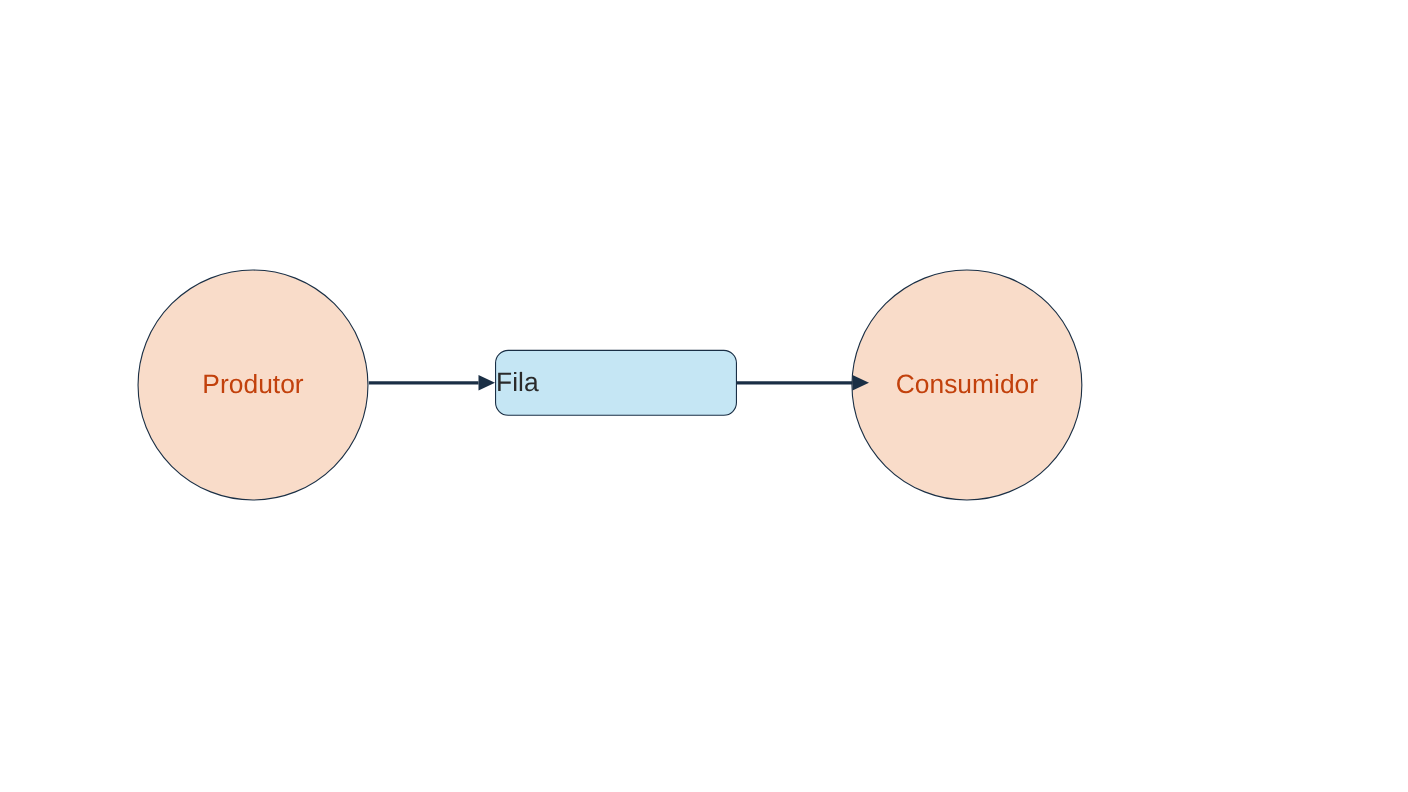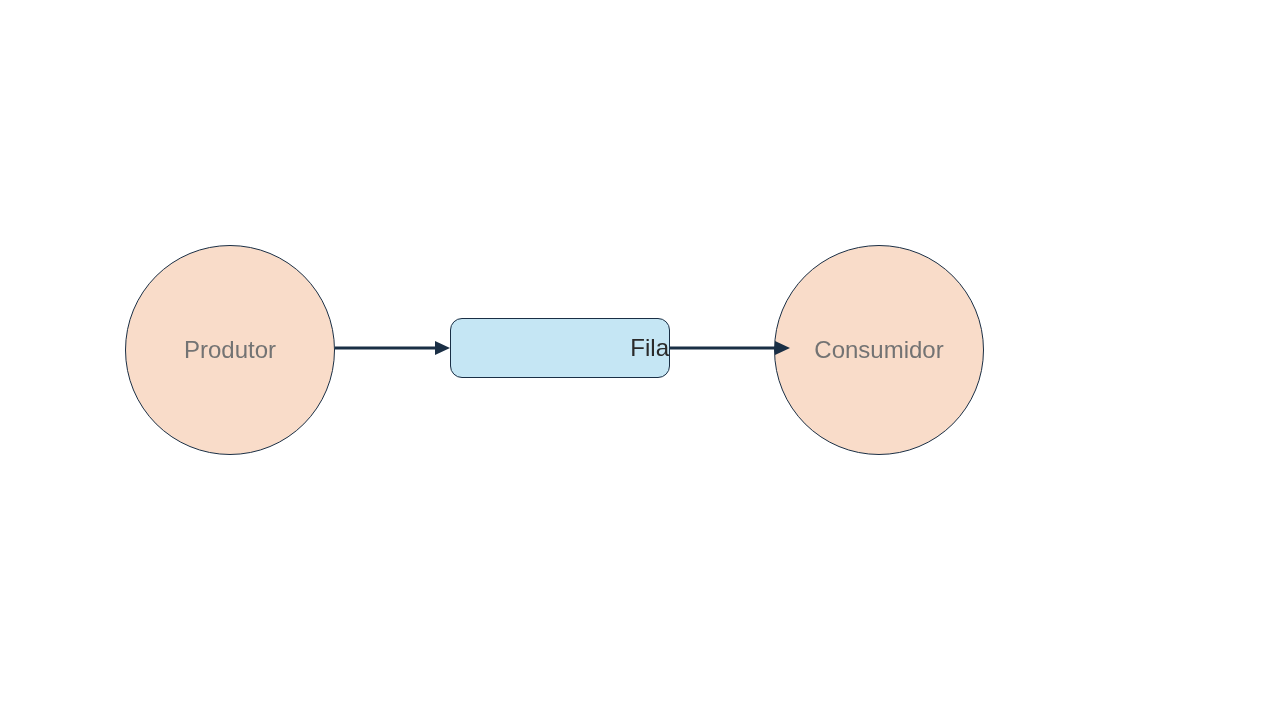--- a/index.html
+++ b/index.html
@@ -12,29 +12,29 @@
       overflow: hidden;
     }
     .node-circle {
       position: absolute;
       border-radius: 50%;
       border: 1.5px solid #1a2f45;
       display: flex;
       align-items: center;
       justify-content: center;
       font-size: 24px;
-      color: #737373;
+      color: #c2410c;
     }
     .node-rect {
       position: absolute;
       border-radius: 12px;
       border: 1.5px solid #1a2f45;
       display: flex;
       align-items: center;
-      justify-content: flex-end;
+      justify-content: flex-start;
       font-size: 24px;
       color: #2a2a2a;
     }
     .arrow {
       position: absolute;
     }
   </style>
 </head>
 <body>
 

